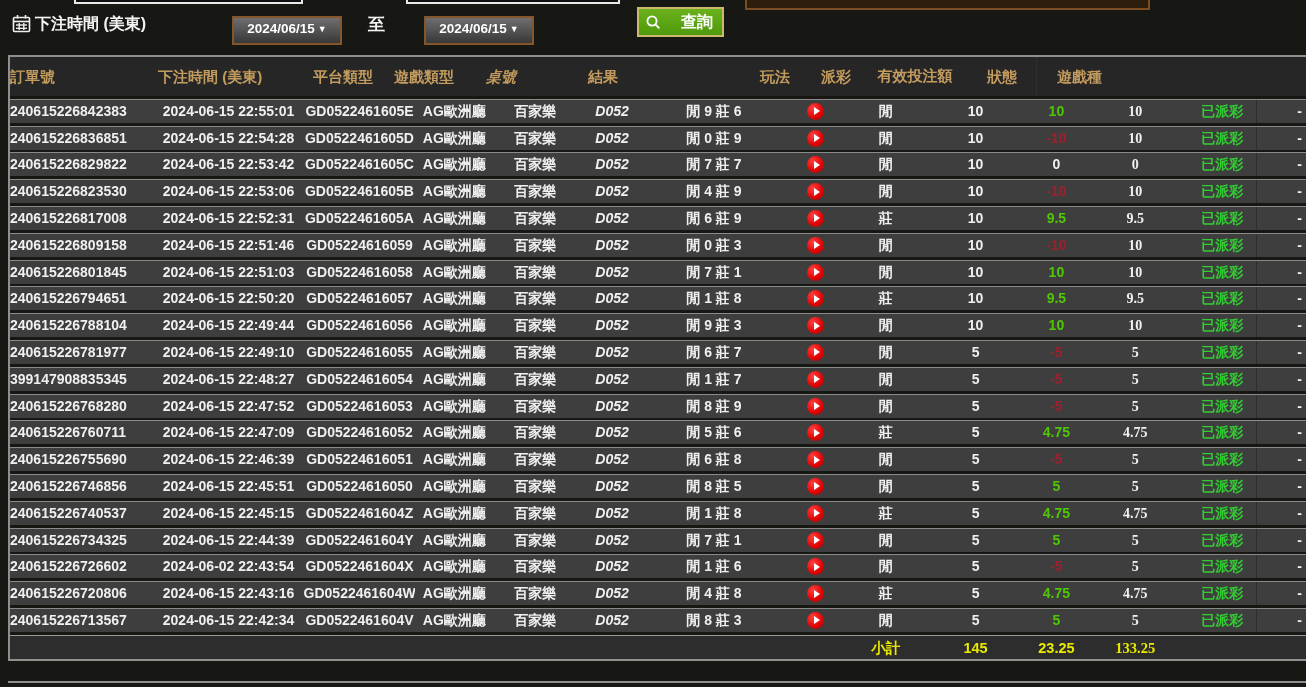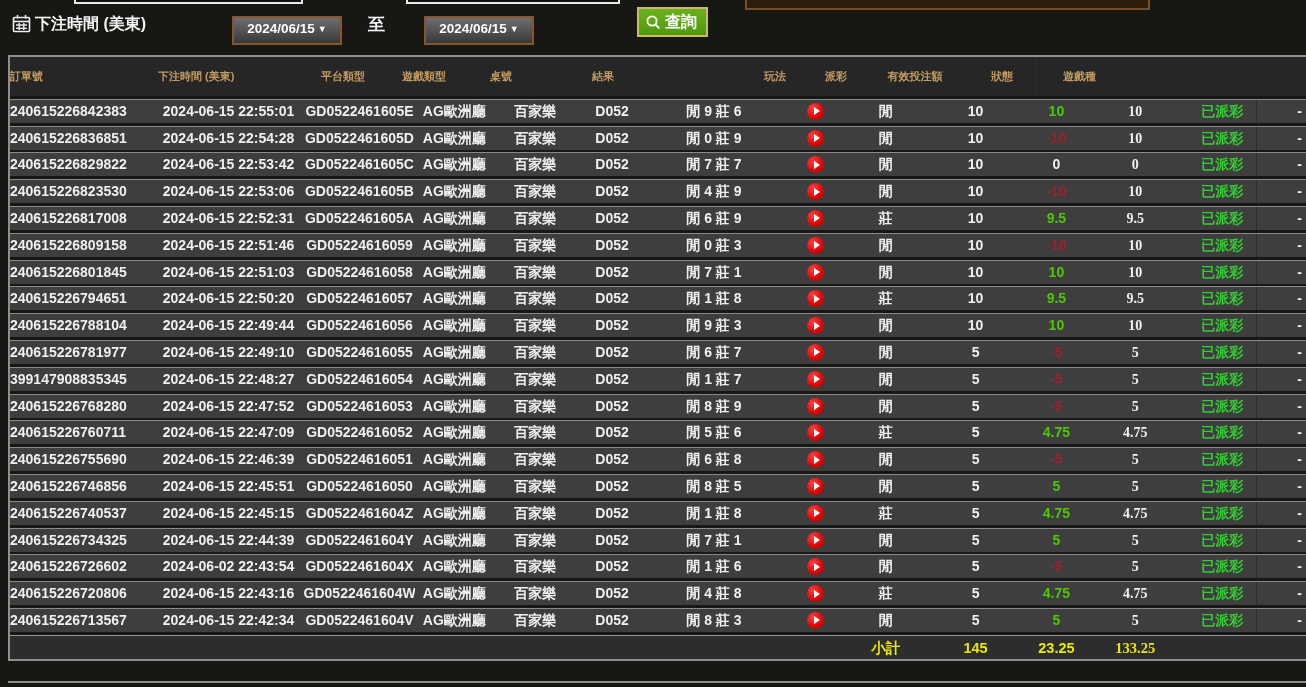--- a/index.html
+++ b/index.html
@@ -36,47 +36,47 @@
     text-align:center; line-height:21px; cursor:pointer;
   }
   .ds1 { left:232px; } .ds2 { left:424px; }
   .date-select .arr { font-size:9px; margin-left:3px; vertical-align:1px; }
   .search-btn {
     position:absolute; left:637px; top:-3px; height:30px;
     border:2px solid var(--btn_border,#cdb96d);
     background:linear-gradient(var(--btn_green,#6ab11b),#4f9a0c);
     color:#fff; font-size:16px; font-weight:bold;
     padding:0 9px 0 6px; line-height:26px; cursor:pointer;
-    display:flex; align-items:center; gap:3px;
+    display:flex; align-items:center; gap:19px;
   }
 
   
   .table-wrap {
     position:absolute; left:8px; top:55px; width:1334px;
     border-left:2px solid #8f8f8f; border-top:2px solid #8f8f8f;
   }
   .thead { display:flex; height:39px; background:#262626; }
   .thead .cell {
-    color:var(--gold,#c39b5e); font-size:11px; line-height:39px;
+    color:var(--gold,#c39b5e); font-size:15px; line-height:39px;
     text-align:center; overflow:hidden; white-space:nowrap;
   }
   .row {
     display:flex; height:24px; background:#3e3e3e;
     border-top:1px solid #8a8a8a; margin-top:2.8px;
   }
   .row .cell {
     font-size:14px; line-height:23px; text-align:center;
     overflow:hidden; white-space:nowrap; color:#f0f0f0;
   }
   .c0{width:148px;text-align:left!important;padding-left:0;}
   .c1{width:146px;text-align:left!important;padding-left:5px;}
   .c2{width:112px;}
   .c3{width:78px;}
   .c4{width:84px;}
-  .c5{width:70px;}
+  .c5{width:70px;font-style:italic;}
   .c6{width:134px;}
   .c7{width:70px;}
   .c8{width:70px;}
   .c9{width:110px;}
   .c10{width:52px;}
   .c11{width:106px;font-family:Liberation Serif, serif;}
   .c12{width:68px;}
   .c13{width:86px;border-left:1px solid #2e2e2e;}
   .pos { color:var(--green_pos,#4ec800)!important; }
   .neg { color:var(--red_neg,#9a2230)!important; }

